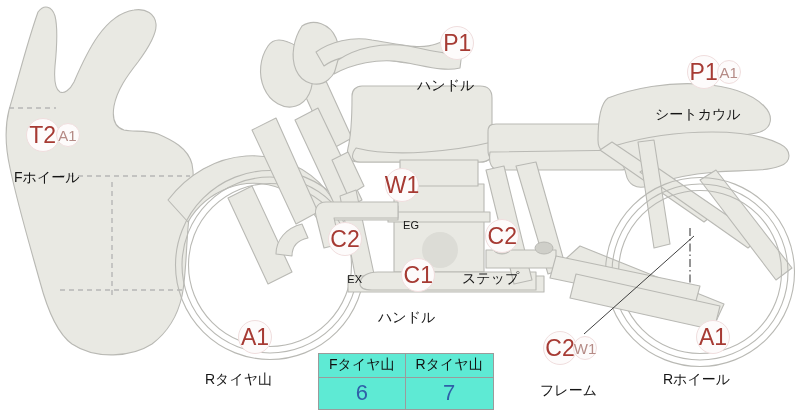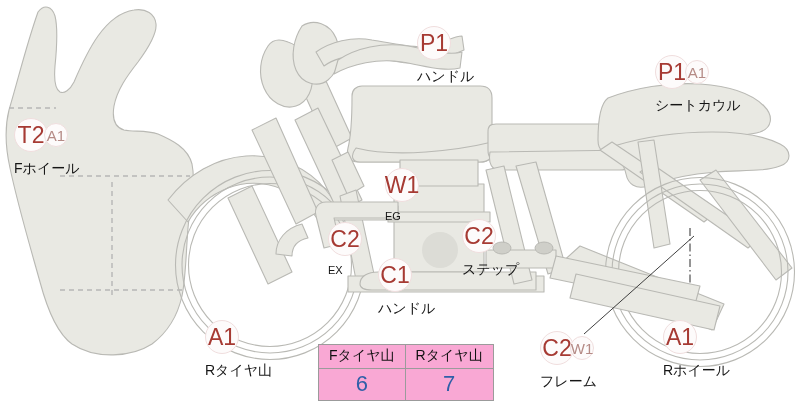--- a/index.html
+++ b/index.html
@@ -23,21 +23,21 @@
     left: 0;
     top: 0;
     width: 800px;
     height: 414px;
   }
   
   .anno {
     position: absolute;
     display: flex;
     flex-direction: column;
-    align-items: flex-start;
+    align-items: flex-end;
     line-height: 1;
   }
   .badge-row {
     display: flex;
     flex-direction: row;
     align-items: center;
     justify-content: center;
   }
   .badge {
     display: flex;
@@ -57,36 +57,36 @@
     color: #a63a33;
   }
   .badge.secondary {
     width: 24px;
     height: 24px;
     font-size: 15px;
     color: #b58b86;
     margin-left: -4px;
   }
   .anno-label {
-    margin-top: 9px;
+    margin-top: 18px;
     font-size: 14px;
     color: #151515;
     white-space: nowrap;
     font-family: "Liberation Sans", "DejaVu Sans", sans-serif;
   }
   .anno-label.small {
     font-size: 11px;
   }
   
   #tire-table {
     position: absolute;
     left: 318px;
-    top: 344px;
+    top: 353px;
     border-collapse: collapse;
-    background: #f9a8d4;
+    background: #5eead4;
   }
   #tire-table th,
   #tire-table td {
     border: 1px solid #9b9b9b;
     text-align: center;
     font-family: "Liberation Sans", "DejaVu Sans", sans-serif;
   }
   #tire-table th {
     font-size: 14px;
     font-weight: 400;

